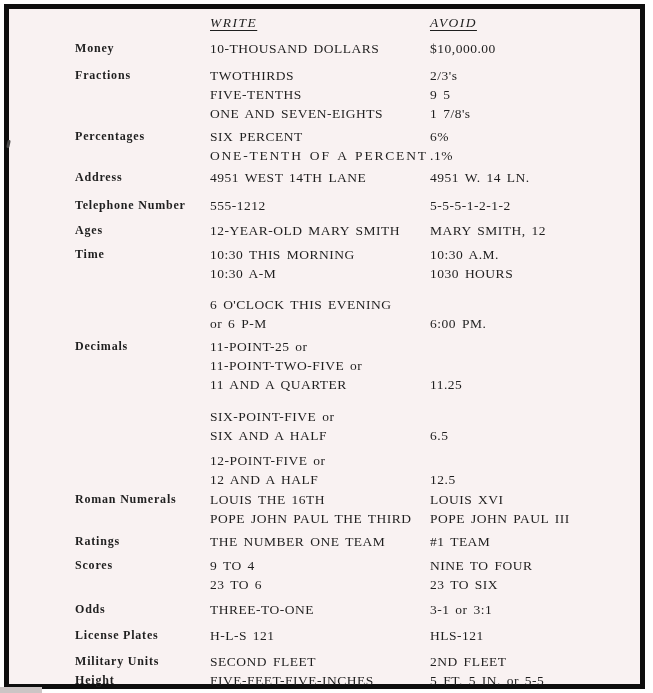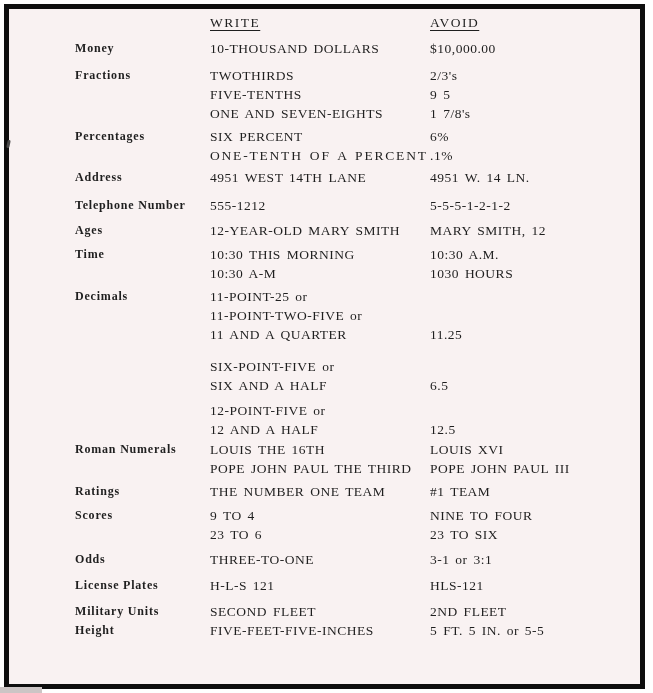--- a/index.html
+++ b/index.html
@@ -41,20 +41,21 @@
     line-height: 19px;
     font-size: 13.5px;
     letter-spacing: 0.5px;
     word-spacing: 2px;
     white-space: pre;
   }
   .hdr .line {
     text-decoration: underline;
     text-underline-offset: 3px;
     letter-spacing: 1.5px;
+    font-style: italic;
   }
   .row.g-pct .write .line:nth-child(2) { letter-spacing: 1.8px; }
   .artifact-shadow {
     position: absolute;
     left: 0; top: 687px;
     width: 42px; height: 6px;
     background: #ccc5c5;
   }
   .artifact-tick {
     position: absolute;
@@ -155,20 +156,31 @@
     <div class="write">
       <div class="line">10:30 THIS MORNING</div>
       <div class="line">10:30 A-M</div>
     </div>
     <div class="avoid">
       <div class="line">10:30 A.M.</div>
       <div class="line">1030 HOURS</div>
     </div>
   </div>
 
+  <div class="row" style="margin-top:12px">
+    <div class="cat"></div>
+    <div class="write">
+      <div class="line">6 O'CLOCK THIS EVENING</div>
+      <div class="line">or 6 P-M</div>
+    </div>
+    <div class="avoid">
+      <div class="line"></div>
+      <div class="line">6:00 PM.</div>
+    </div>
+  </div>
 
   <div class="row" style="margin-top:4px">
     <div class="cat">Decimals</div>
     <div class="write">
       <div class="line">11-POINT-25 or</div>
       <div class="line">11-POINT-TWO-FIVE or</div>
       <div class="line">11 AND A QUARTER</div>
     </div>
     <div class="avoid">
       <div class="line"></div>

